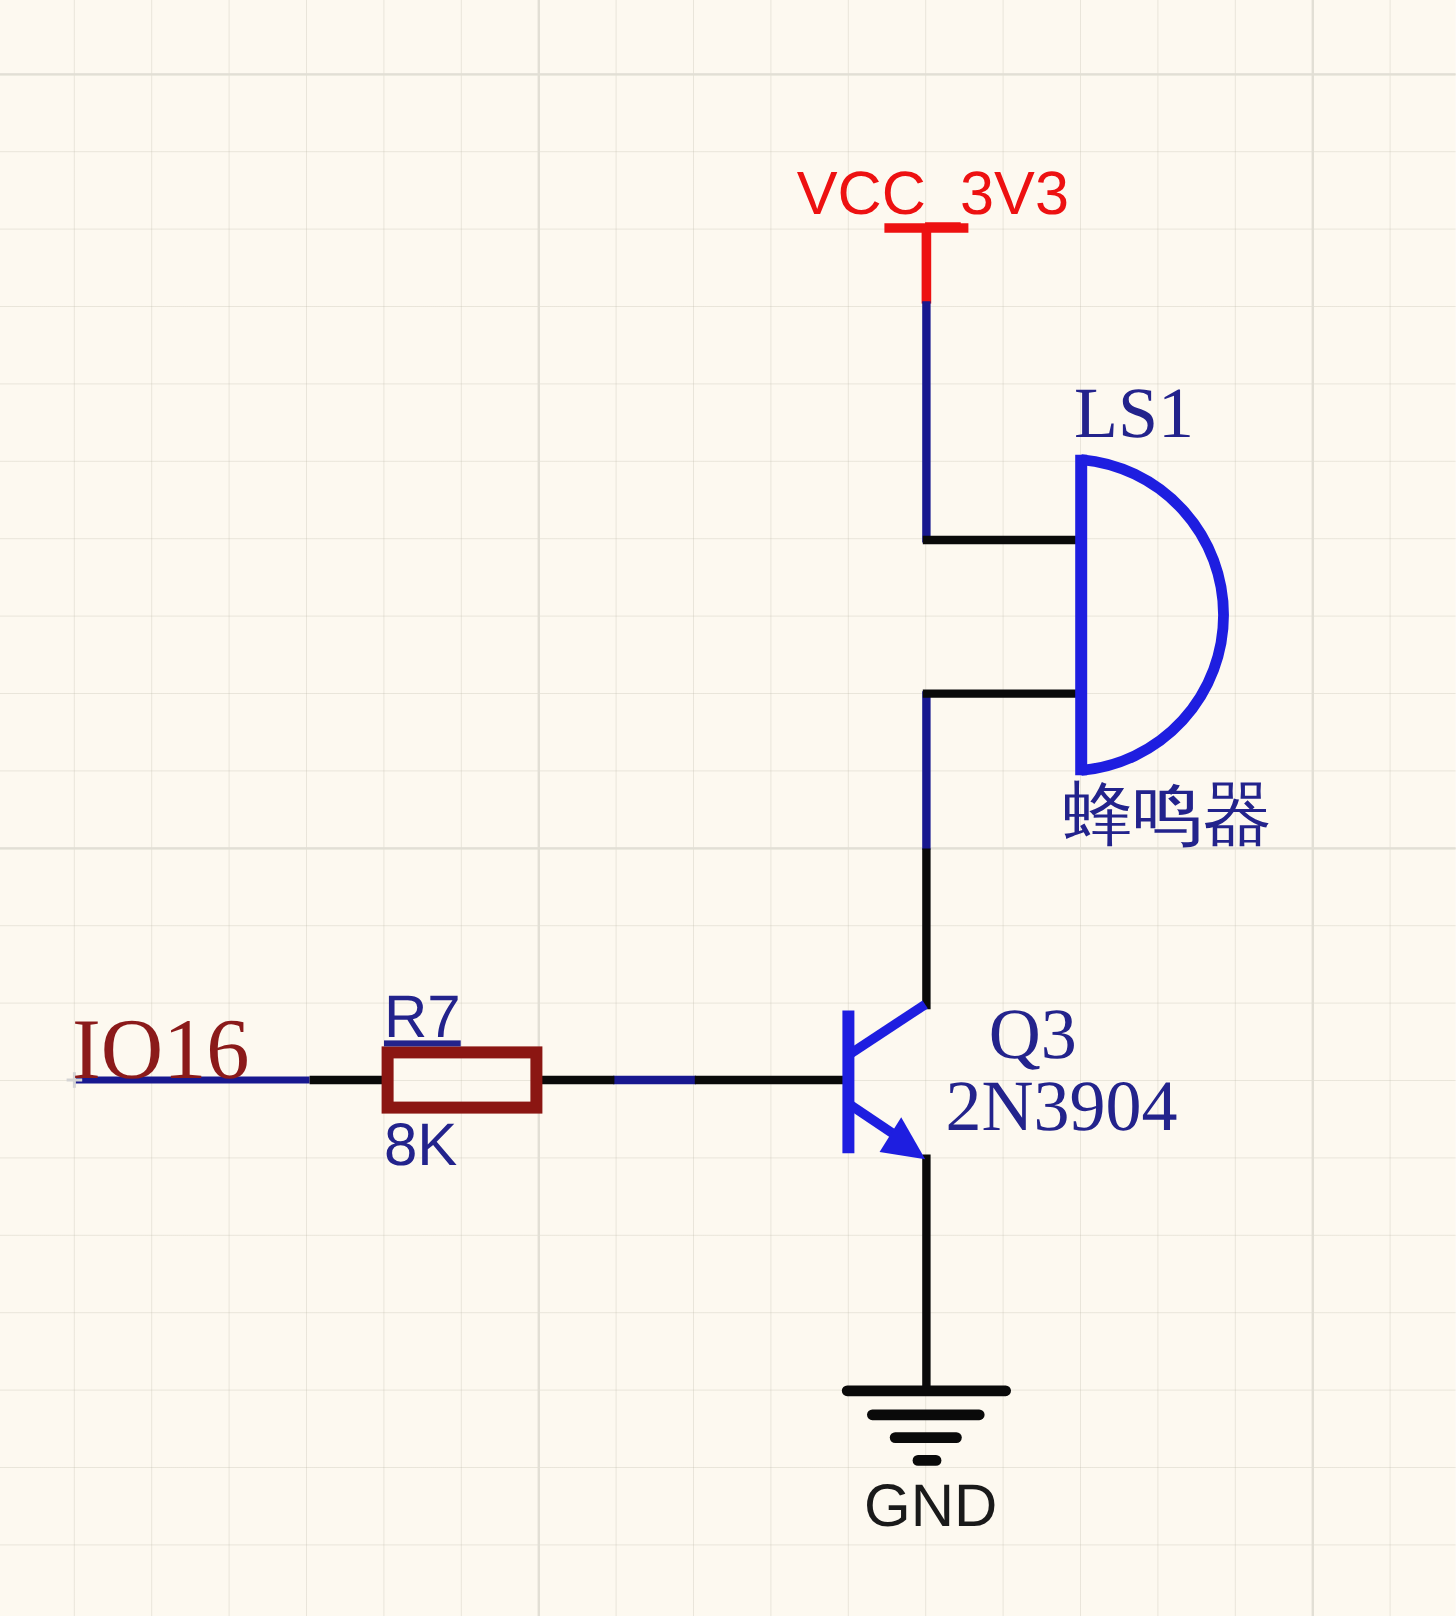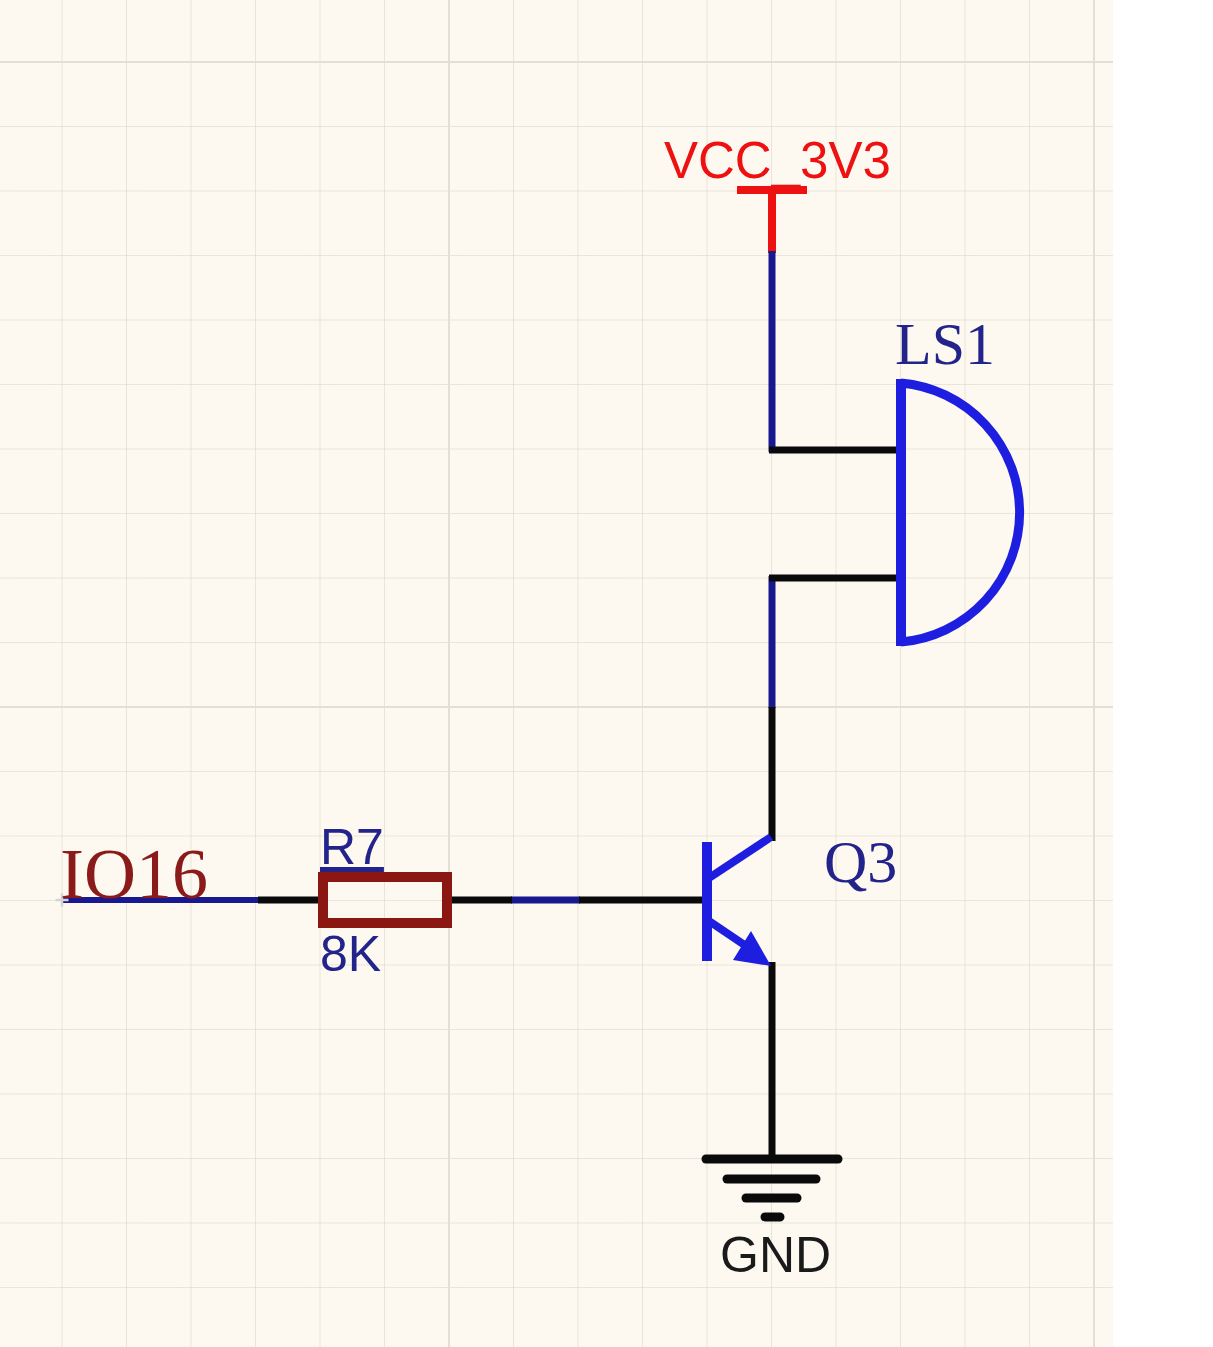--- a/index.html
+++ b/index.html
@@ -3,21 +3,21 @@
 <meta charset="utf-8">
 <style>
   html,body{margin:0;padding:0;}
   body{
     width:1213px;height:1347px;
     font-family:"Liberation Sans",sans-serif;
     overflow:hidden;
   }
   .schematic{
     position:relative;
-    width:1113px;height:1347px;
+    width:1213px;height:1347px;
     background-color:#FDF9F0;
     background-image:
       linear-gradient(to right, rgba(188,183,168,.30) 1px, transparent 1px),
       linear-gradient(to bottom, rgba(188,183,168,.30) 1px, transparent 1px);
     background-size:64.5px 64.5px;
     background-position:61.5px 61.5px;
   }
   .grid-major{position:absolute;background:#E2DFD5;}
   .grid-major.v{top:0;width:2px;height:100%;}
   .grid-major.h{left:0;height:2px;width:100%;}
@@ -87,19 +87,21 @@
     </g>
 
     <g stroke="#D4D4D4" stroke-width="2.5">
       <line x1="55.5" y1="900" x2="68.5" y2="900"></line>
       <line x1="62" y1="893.5" x2="62" y2="906.5"></line>
     </g>
   </svg>
 
   <div class="lbl sans" id="lbl-vcc">VCC_3V3</div>
   <div class="lbl serif" id="lbl-ls1">LS1</div>
+  <div class="lbl sans" id="lbl-buzzer">蜂鸣器</div>
   <div class="lbl serif" id="lbl-q3">Q3</div>
+  <div class="lbl serif" id="lbl-part">2N3904</div>
   <div class="lbl serif" id="lbl-io16">IO16</div>
   <div class="lbl sans" id="lbl-r7">R7</div>
   <div class="lbl sans" id="lbl-1k">8K</div>
   <div class="lbl sans" id="lbl-gnd">GND</div>
 
 </div>
 
 </body></html>

